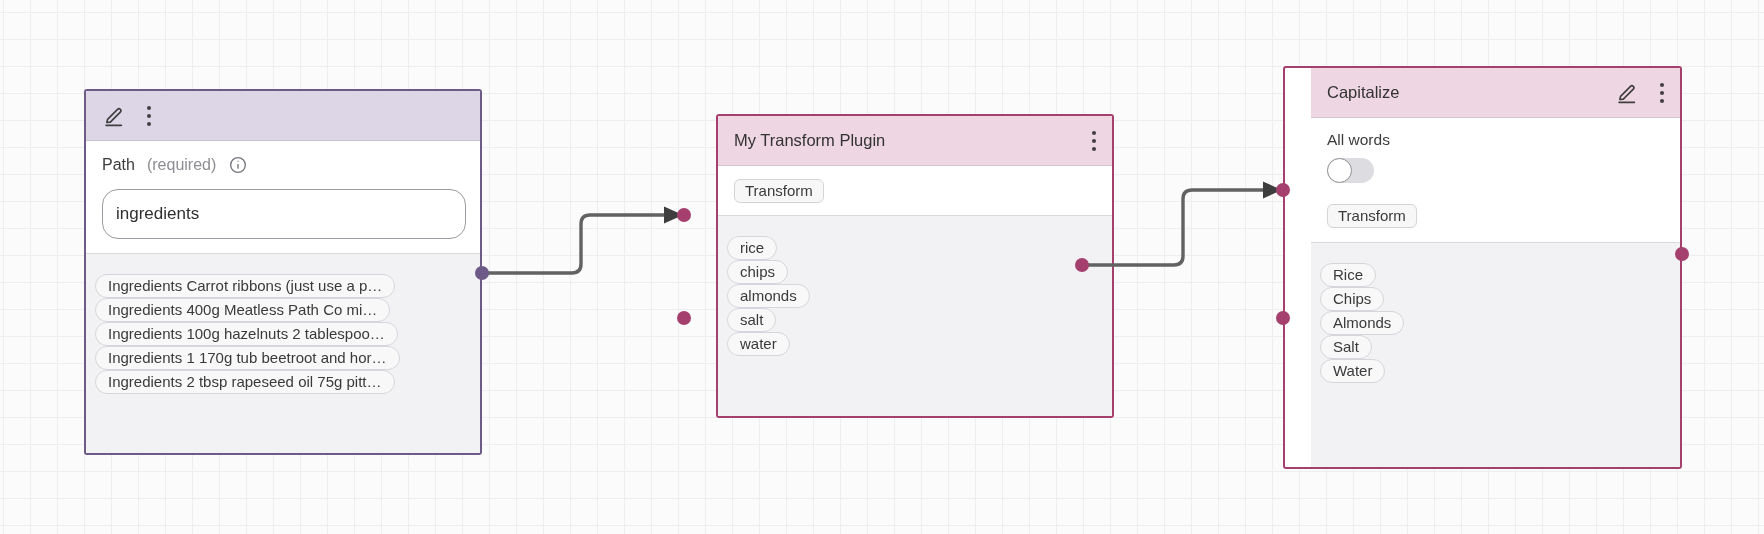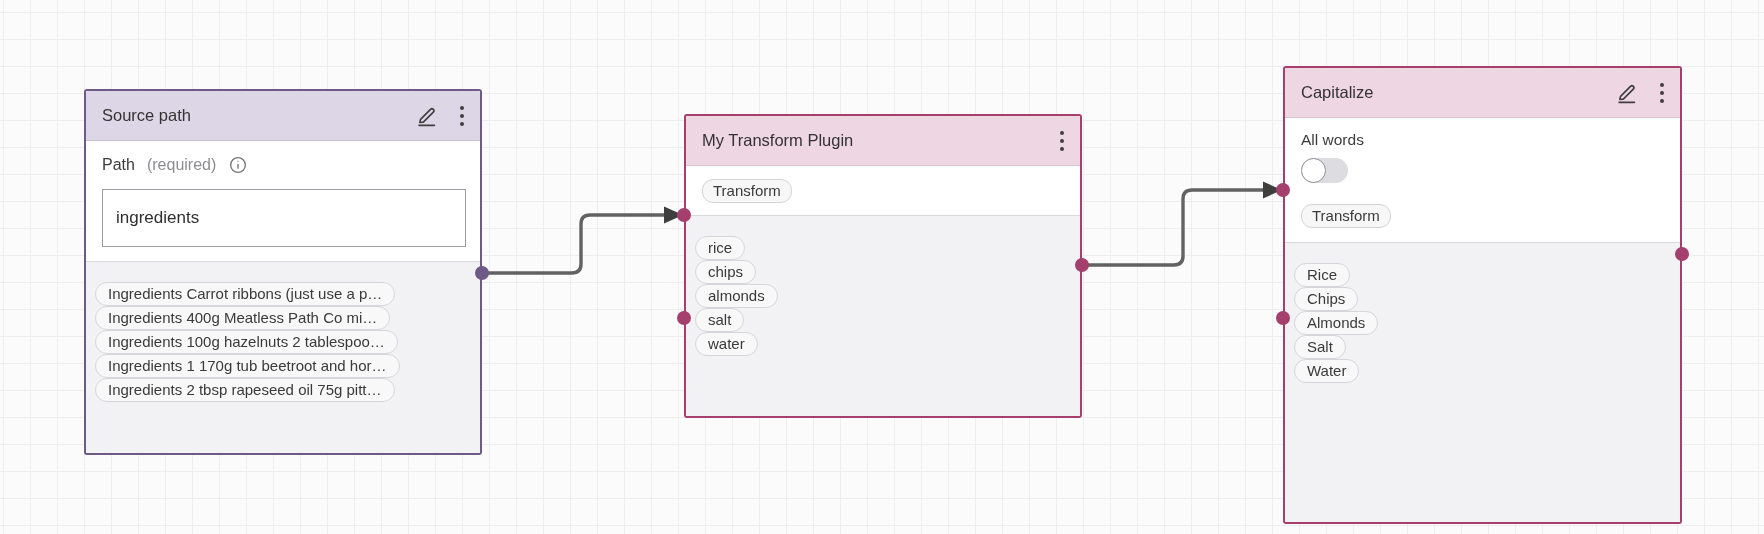--- a/index.html
+++ b/index.html
@@ -29,28 +29,28 @@
   .hdr-icons { display:flex; align-items:center; gap:22px; }
   .icon-btn { display:flex; align-items:center; justify-content:center; cursor:pointer; background:none; border:none; padding:0; }
   .kebab { display:flex; flex-direction:column; gap:4px; }
   .kebab i { width:4px; height:4px; border-radius:50%; background:#3f3f3f; }
 
   .white-section { background:#fff; }
   .src-params { padding:10px 14px 0 16px; }
   .field-label { display:flex; align-items:center; gap:12px; font-size:16px; color:#3c3c3c; margin:4px 0 14px; }
   .required-hint { color:#8d8d93; }
   .text-input {
-    width:100%; height:58px; border:1.5px solid #9b9ba1; border-radius:0;
+    width:100%; height:50px; border:1.5px solid #9b9ba1; border-radius:16px;
     padding:0 13px; font-size:17px; color:#2f2f2f; background:#fff;
     font-family:"Liberation Sans", sans-serif; outline:none; margin-bottom:14px;
   }
   .tag-row { padding:13px 16px 12px; }
   .tag {
     display:inline-block; height:24px; line-height:21px; padding:0 10px;
-    background:#f7f7f8; border:1px solid #d4d4d8; border-radius:11px;
+    background:#f7f7f8; border:1px solid #d4d4d8; border-radius:6px;
     font-size:15px; color:#3a3a3a; white-space:nowrap;
   }
   .cap-params { padding:13px 16px 14px; }
   .toggle-label { font-size:15.5px; color:#3c3c3c; margin-bottom:9px; }
   .switch { position:relative; width:47px; height:25px; border-radius:13px; background:#dcdce1; cursor:pointer; margin-bottom:21px; }
   .switch .knob {
     position:absolute; left:0; top:0; width:25px; height:25px; border-radius:50%;
     background:#fff; border:1.5px solid #8f8f95;
   }
   .list-section {
@@ -69,21 +69,20 @@
   .port.purple-port { background:#6e5a87; }
   .port.pink-port   { background:#a5406e; }
 </style>
 </head>
 <body>
 
 <div id="canvas">
 
   <div class="node purple" style="left:84px; top:89px; width:398px; height:366px;">
     <div class="node-header">
-      <span class="node-title">Source path</span>
       <span class="hdr-icons">
         <button class="icon-btn">
           <svg viewBox="0 0 24 24" width="23" height="23" fill="none" stroke="#3f3f3f" stroke-width="1.7" stroke-linejoin="round" stroke-linecap="round">
             <path d="M5 19.2 L5.8 16 L16.2 5.6 C17 4.8 18.3 4.8 19.1 5.6 C19.9 6.4 19.9 7.7 19.1 8.5 L8.7 18.9 L5 19.2 Z"></path>
             <line x1="4.2" y1="22.3" x2="20.3" y2="22.3"></line>
           </svg>
         </button>
         <button class="icon-btn kebab">
             <i></i>
             <i></i>
@@ -108,21 +107,21 @@
     <div class="list-section">
 
     <span class="chip">Ingredients Carrot ribbons (just use a p…</span>
         <span class="chip">Ingredients 400g Meatless Path Co mi…</span>
         <span class="chip">Ingredients 100g hazelnuts 2 tablespoo…</span>
         <span class="chip">Ingredients 1 170g tub beetroot and hor…</span>
         <span class="chip">Ingredients 2 tbsp rapeseed oil 75g pitt…</span>
       </div>
   </div>
 
-  <div class="node pink" style="left:684px; top:114px; width:398px; height:304px;">
+  <div class="node pink" style="left:716px; top:114px; width:398px; height:304px;">
     <div class="node-header">
       <span class="node-title">My Transform Plugin</span>
       <span class="hdr-icons">
         <button class="icon-btn kebab">
             <i></i>
             <i></i>
             <i></i>
           </button>
       </span>
     </div>
@@ -132,21 +131,21 @@
     <div class="list-section">
 
     <span class="chip">rice</span>
         <span class="chip">chips</span>
         <span class="chip">almonds</span>
         <span class="chip">salt</span>
         <span class="chip">water</span>
       </div>
   </div>
 
-  <div class="node pink" style="left:1283px; top:66px; width:399px; height:458px;">
+  <div class="node pink" style="left:1283px; top:66px; width:399px; height:403px;padding-left:26px;">
     <div class="node-header">
       <span class="node-title">Capitalize</span>
       <span class="hdr-icons">
         <button class="icon-btn">
           <svg viewBox="0 0 24 24" width="23" height="23" fill="none" stroke="#3f3f3f" stroke-width="1.7" stroke-linejoin="round" stroke-linecap="round">
             <path d="M5 19.2 L5.8 16 L16.2 5.6 C17 4.8 18.3 4.8 19.1 5.6 C19.9 6.4 19.9 7.7 19.1 8.5 L8.7 18.9 L5 19.2 Z"></path>
             <line x1="4.2" y1="22.3" x2="20.3" y2="22.3"></line>
           </svg>
         </button>
         <button class="icon-btn kebab">

